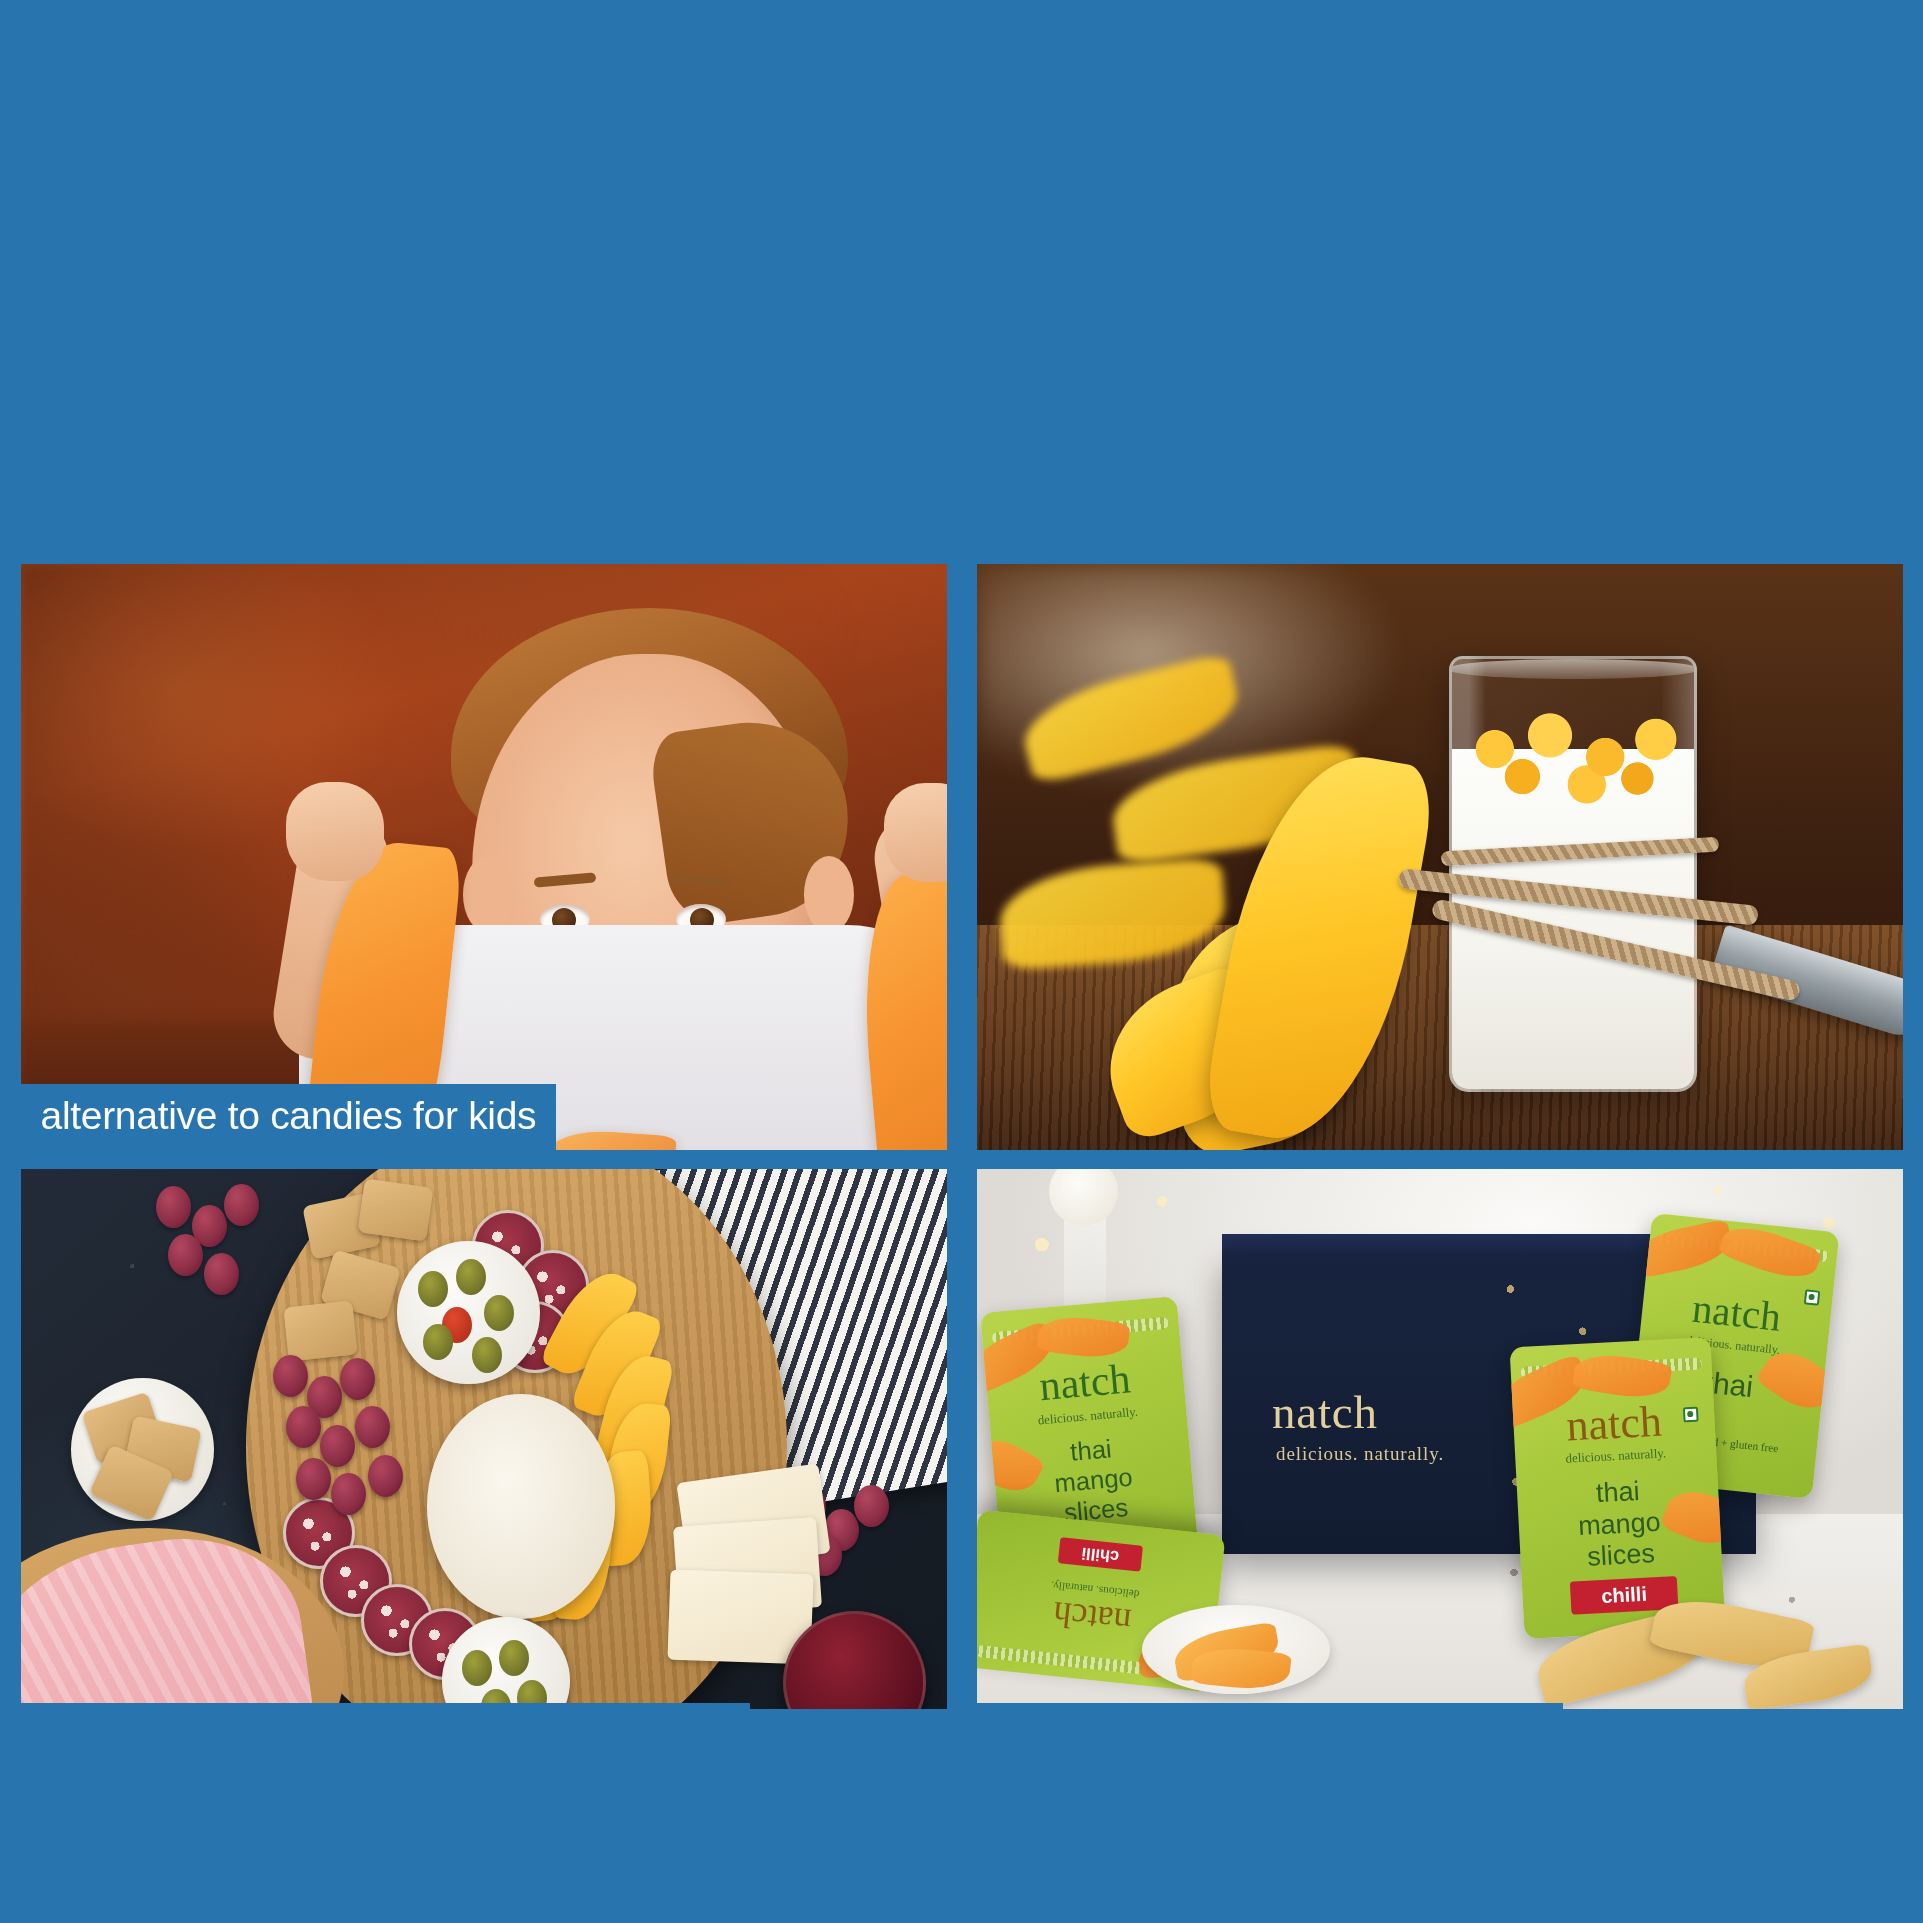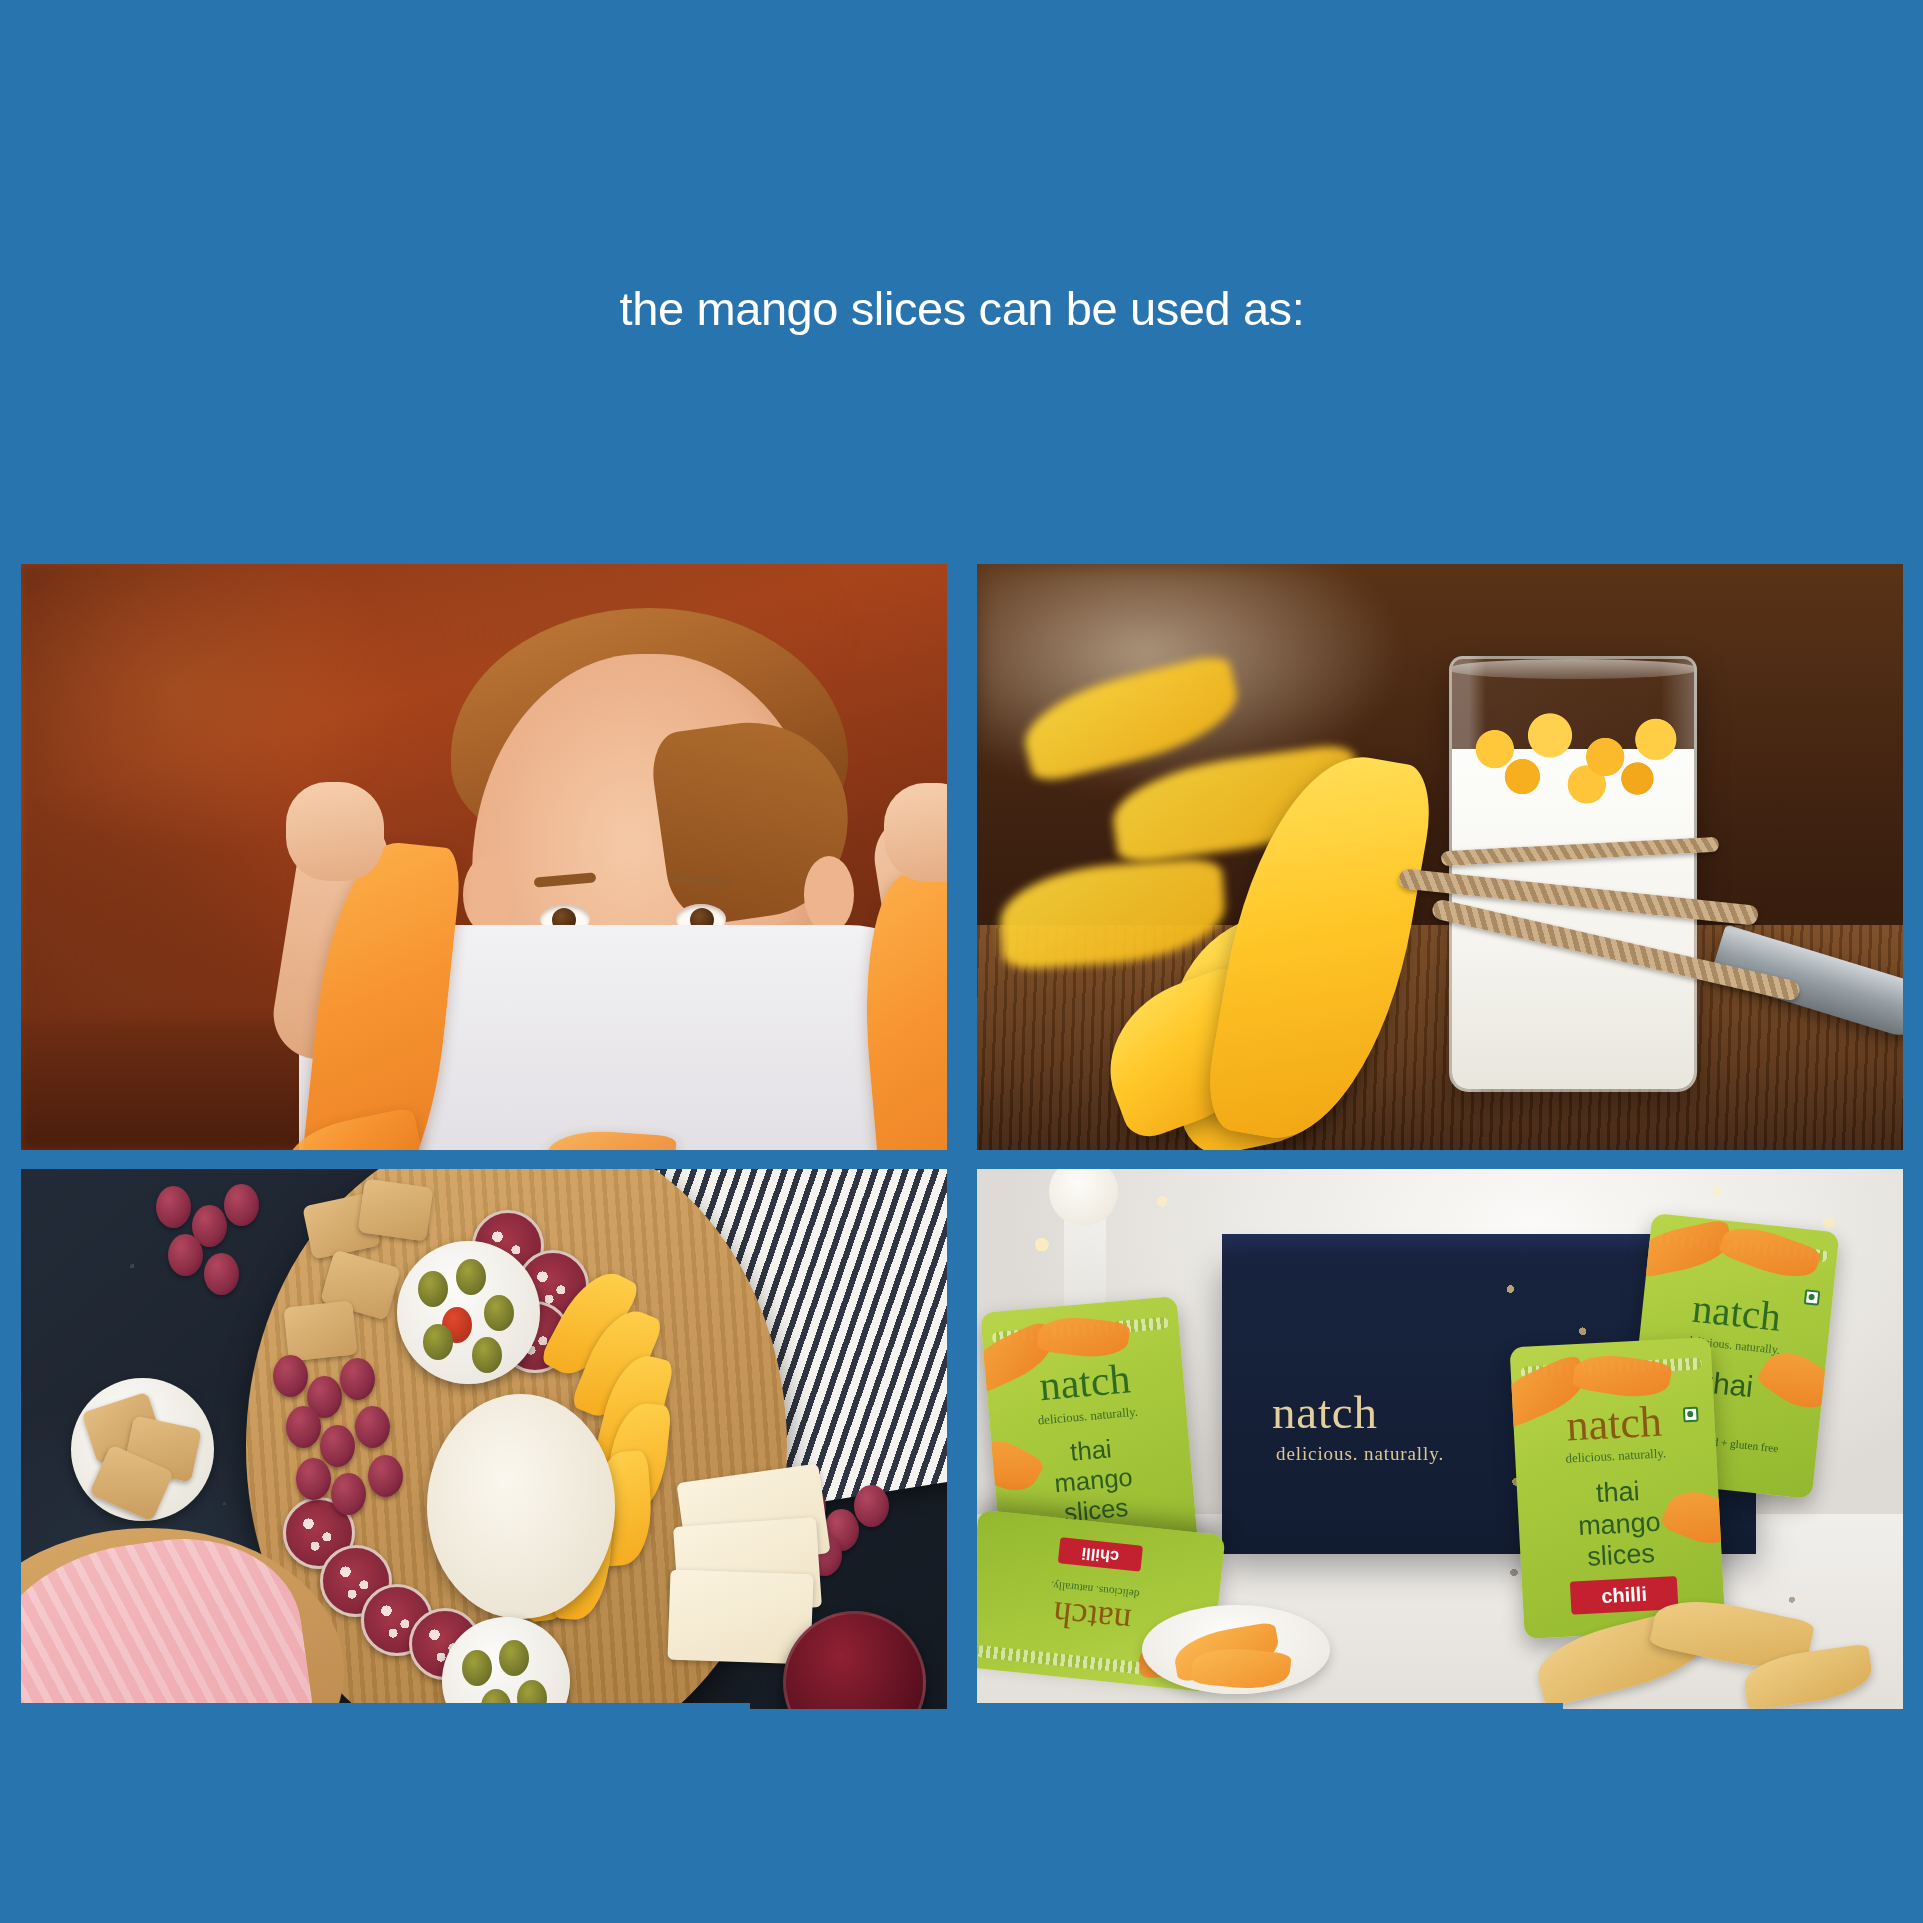--- a/index.html
+++ b/index.html
@@ -491,21 +491,20 @@
       radial-gradient(circle 6.8px at 7% 14%, rgba(255,238,190,.85) 0 100%, transparent),
       radial-gradient(circle 5.3px at 20% 6%, rgba(255,238,190,.7) 0 100%, transparent),
       radial-gradient(circle 6px at 92% 10%, rgba(255,238,190,.72) 0 100%, transparent),
       radial-gradient(circle 4.5px at 80% 4%, rgba(255,238,190,.6) 0 100%, transparent);
   }
 </style>
 </head>
 <body>
 
 <div class="header">
-  <div class="subhead">the mango slices can be used as:</div>
 </div>
 
 <div class="grid">
 
   <div class="cell r1">
     <div class="photo p1">
       <div class="blurbg"></div>
       <div class="counter"></div>
       <div class="hair"></div>
       <div class="head"></div>
@@ -525,20 +524,21 @@
       <div class="shirt"></div>
       <div class="arm l"></div>
         <div class="arm r"></div>
       <div class="slice a"></div>
       <div class="slice b"></div>
       <div class="slice c"></div>
       <div class="slice d"></div>
       <div class="hand l"></div>
         <div class="hand r"></div>
     </div>
+    <div class="caption">alternative to candies for kids</div>
   </div>
 
   <div class="cell r1">
     <div class="photo p2">
       <div class="wood"></div>
       <div class="haze"></div>
       <div class="bgmango m1"></div>
       <div class="bgmango m2"></div>
       <div class="bgmango m3"></div>
       <div class="knife"></div>

